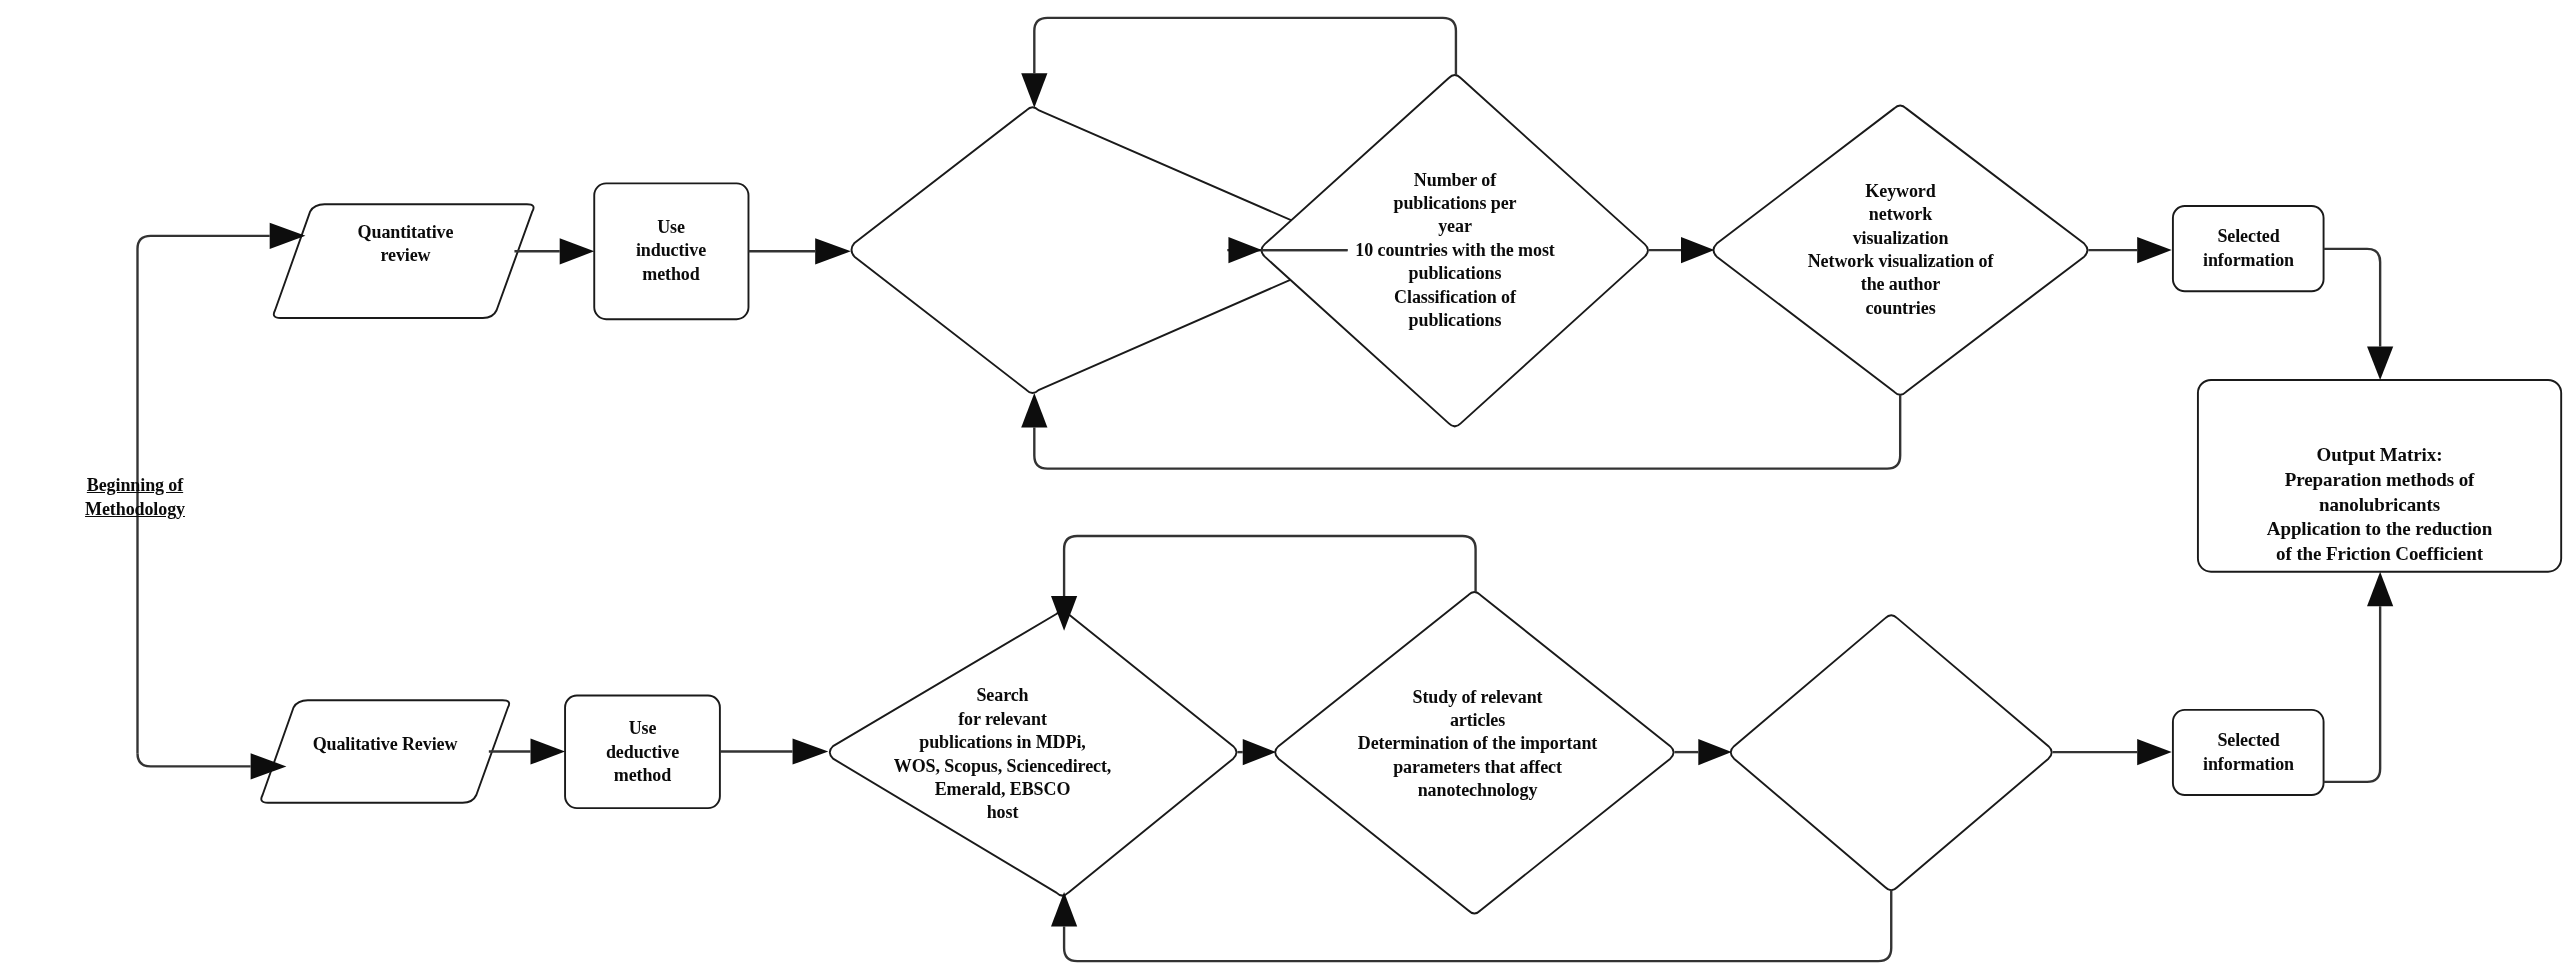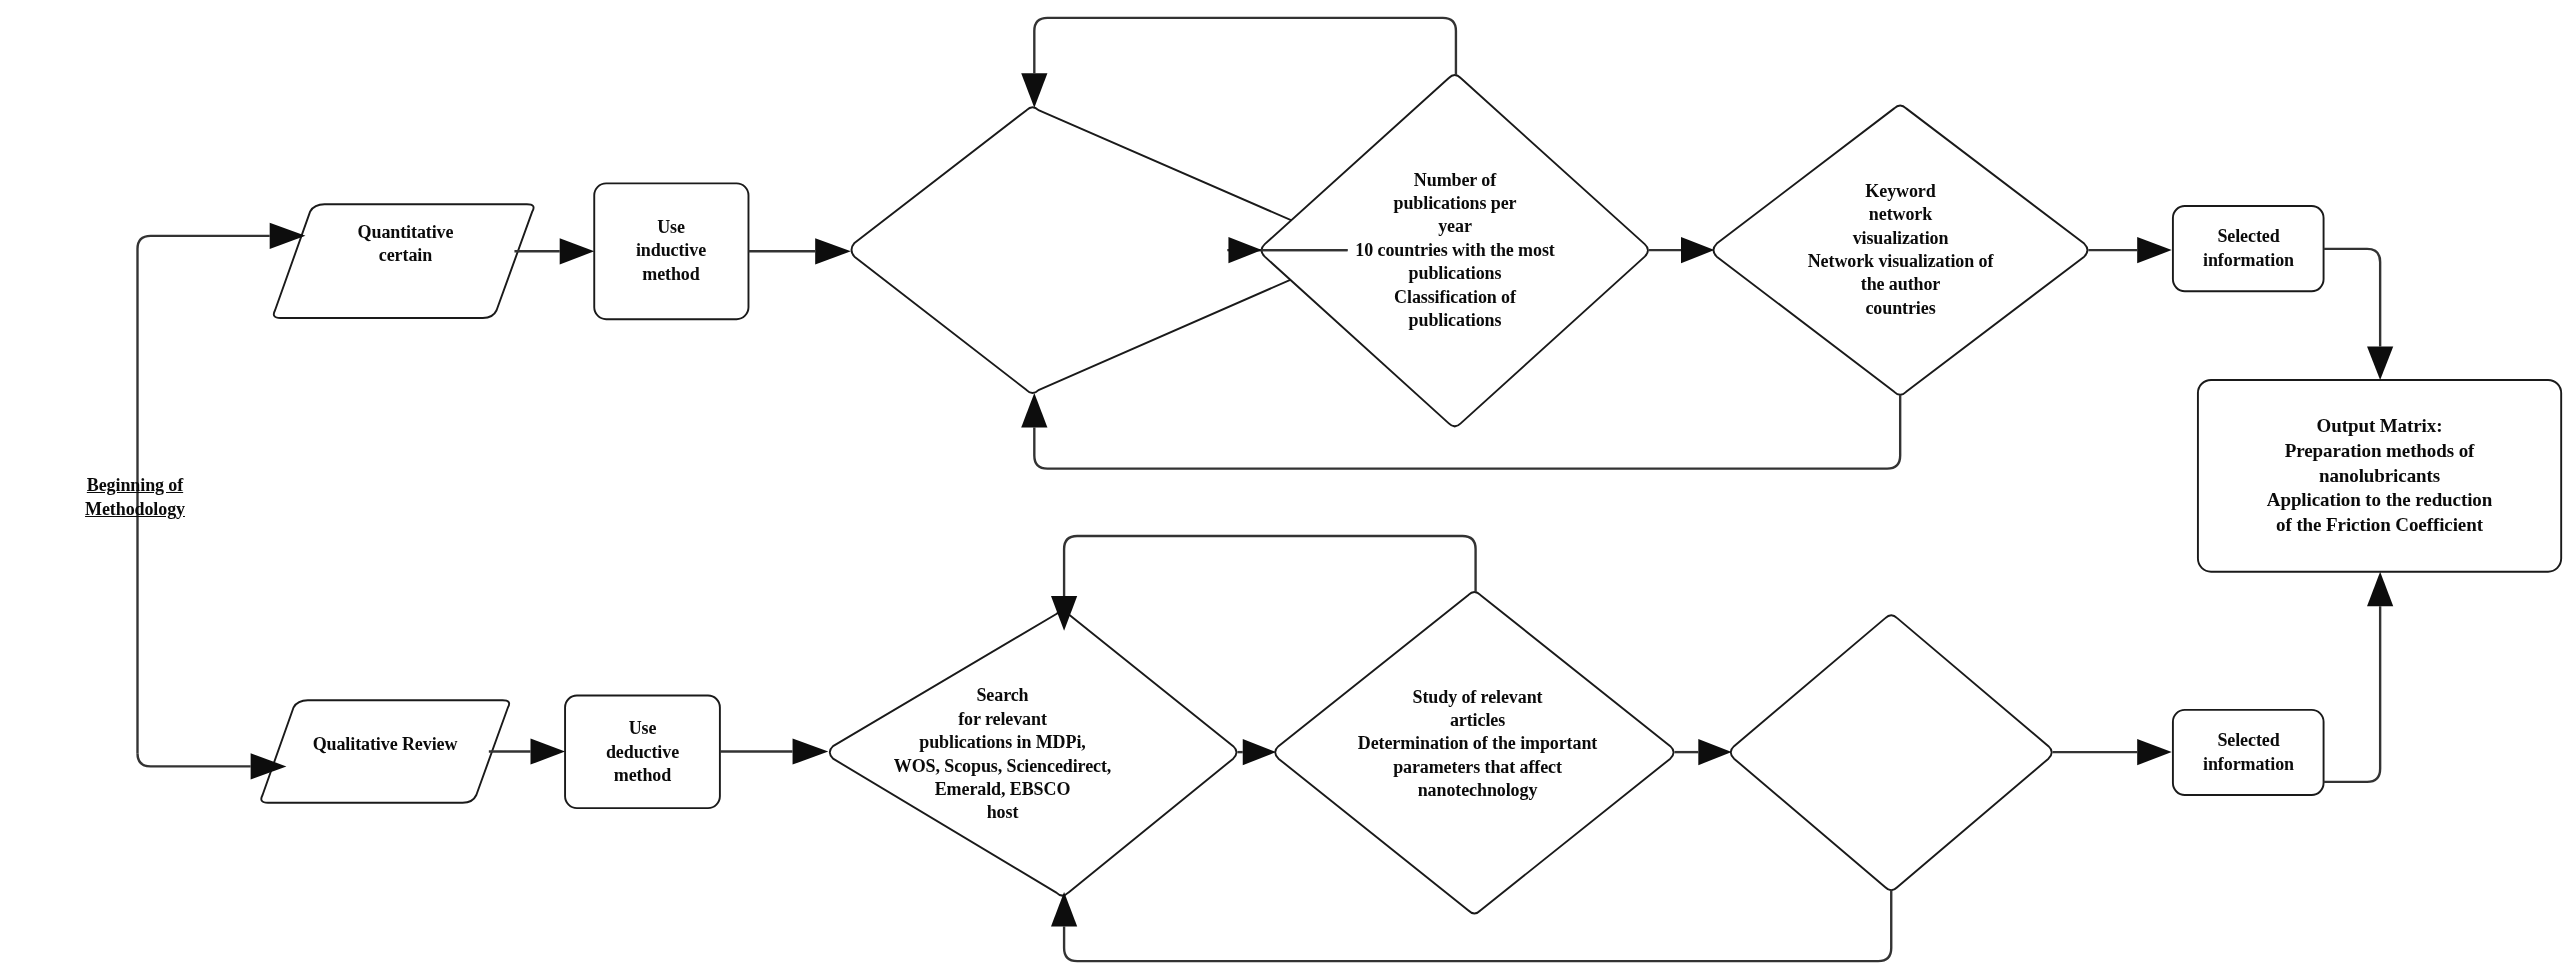--- a/index.html
+++ b/index.html
@@ -57,21 +57,21 @@
     justify-content: center;
     text-align: center;
     color: #0b0b0b;
     font-weight: 700;
     line-height: 1.30;
     white-space: pre-line;
     pointer-events: none;
     letter-spacing: -0.1px;
   }
   .lbl-30 { font-size: 18px; }
-  .lbl-32 { font-size: 19px; }
+  .lbl-32 { font-size: 19px; margin-top: 29px; }
 </style>
 </head>
 <body>
 
 <div id="flowchart-root">
 
   <svg id="diagram" viewBox="0 0 4324 1644">
 
     <path class="shape-outline" d="M 520 355 Q 527 343 544 343 L 884 343 Q 900 343 893 355 L 833 521 Q 827 534 810 534 L 470 534 Q 454 534 461 521 Z"></path>
 
@@ -155,21 +155,21 @@
 
     <path class="connector" d="M 3901 1313 L 3974 1313 Q 3996 1313 3996 1291 L 3996 1018"></path>
     <polygon class="arrow-head" points="3974,1018 3996,960 4018,1018"></polygon>
 
   </svg>
 
   <div class="node-label lbl-30" style="left:10px; top:459px; width:250px; height:77px;text-decoration:underline;">Beginning of
 Methodology</div>
 
   <div class="node-label lbl-30" style="left:304px; top:211px; width:203px; height:66px;">Quantitative
-certain</div>
+review</div>
 
   <div class="node-label lbl-30" style="left:594px; top:183px; width:154px; height:136px;">Use
 inductive
 method</div>
 
 
   <div class="node-label lbl-30" style="left:1237px; top:122px; width:436px; height:257px;">Number of
 publications per
 year
 10 countries with the most

